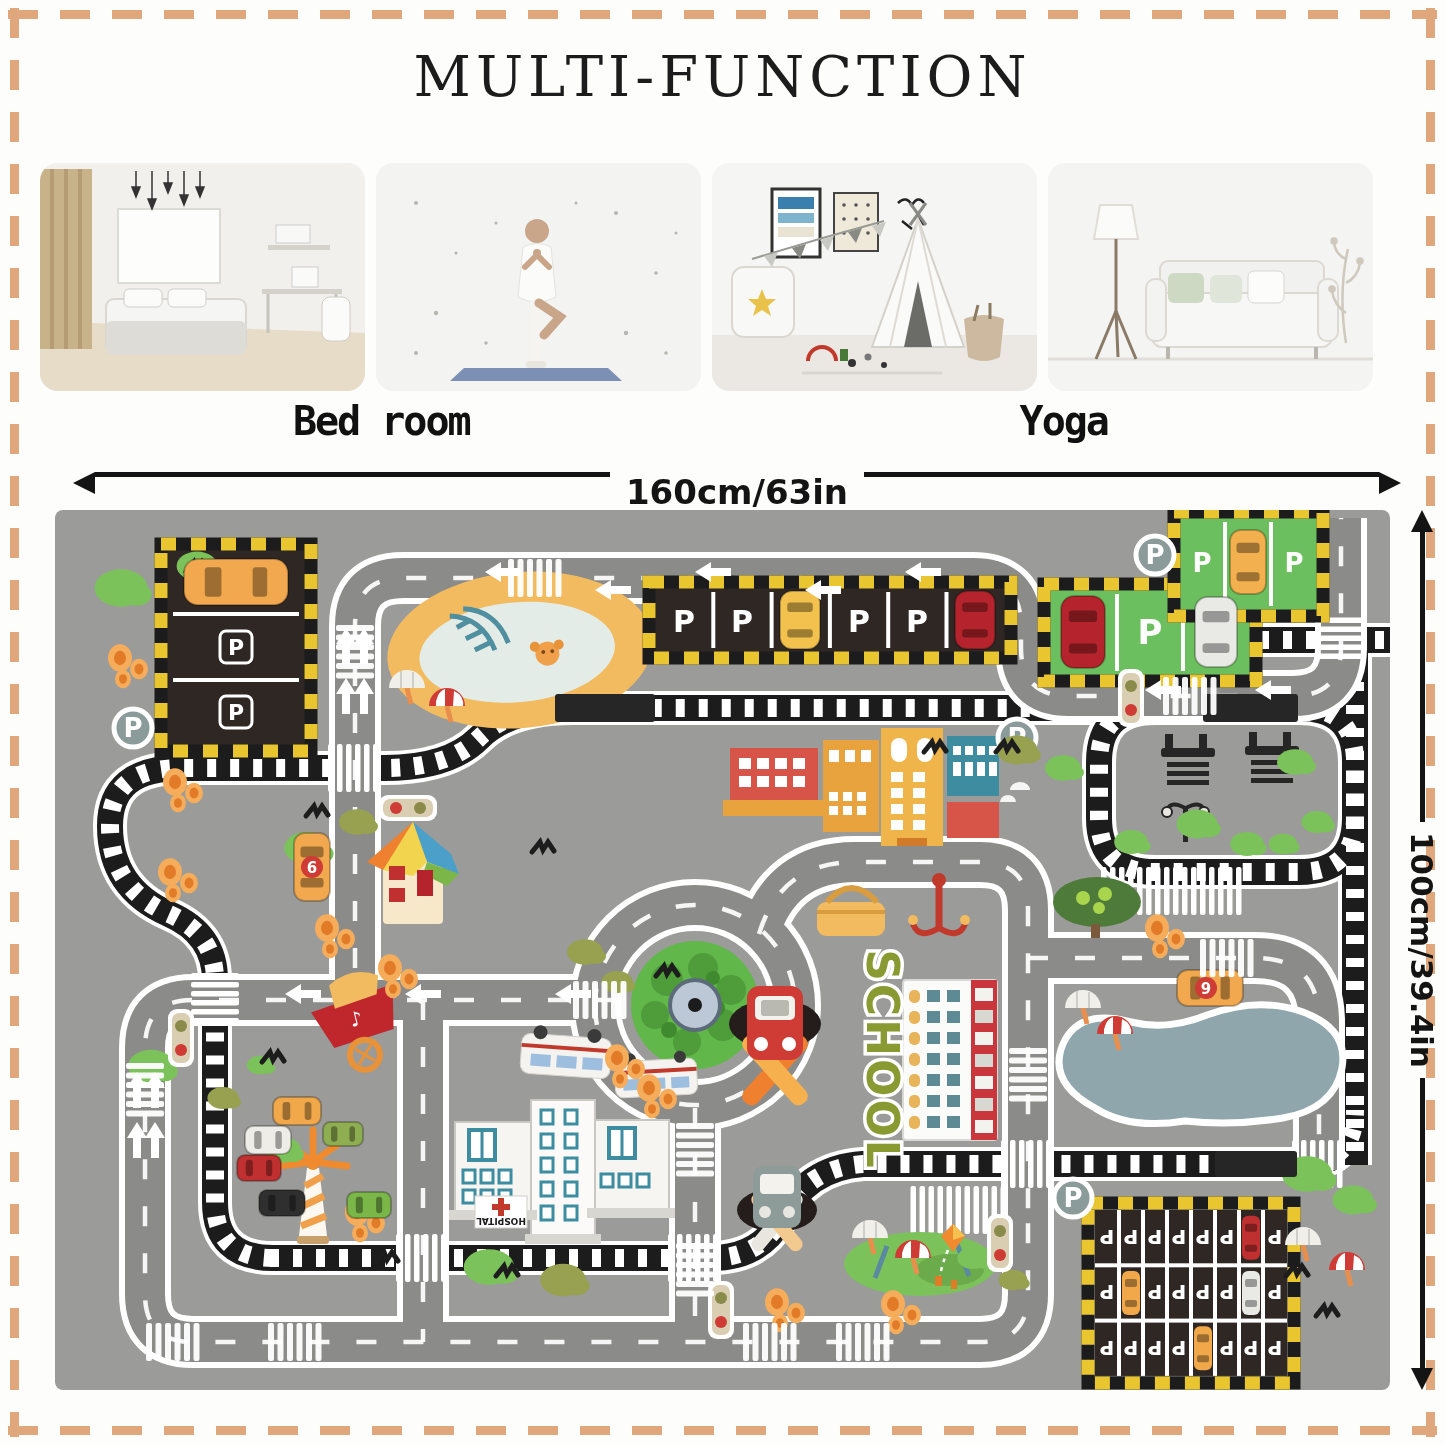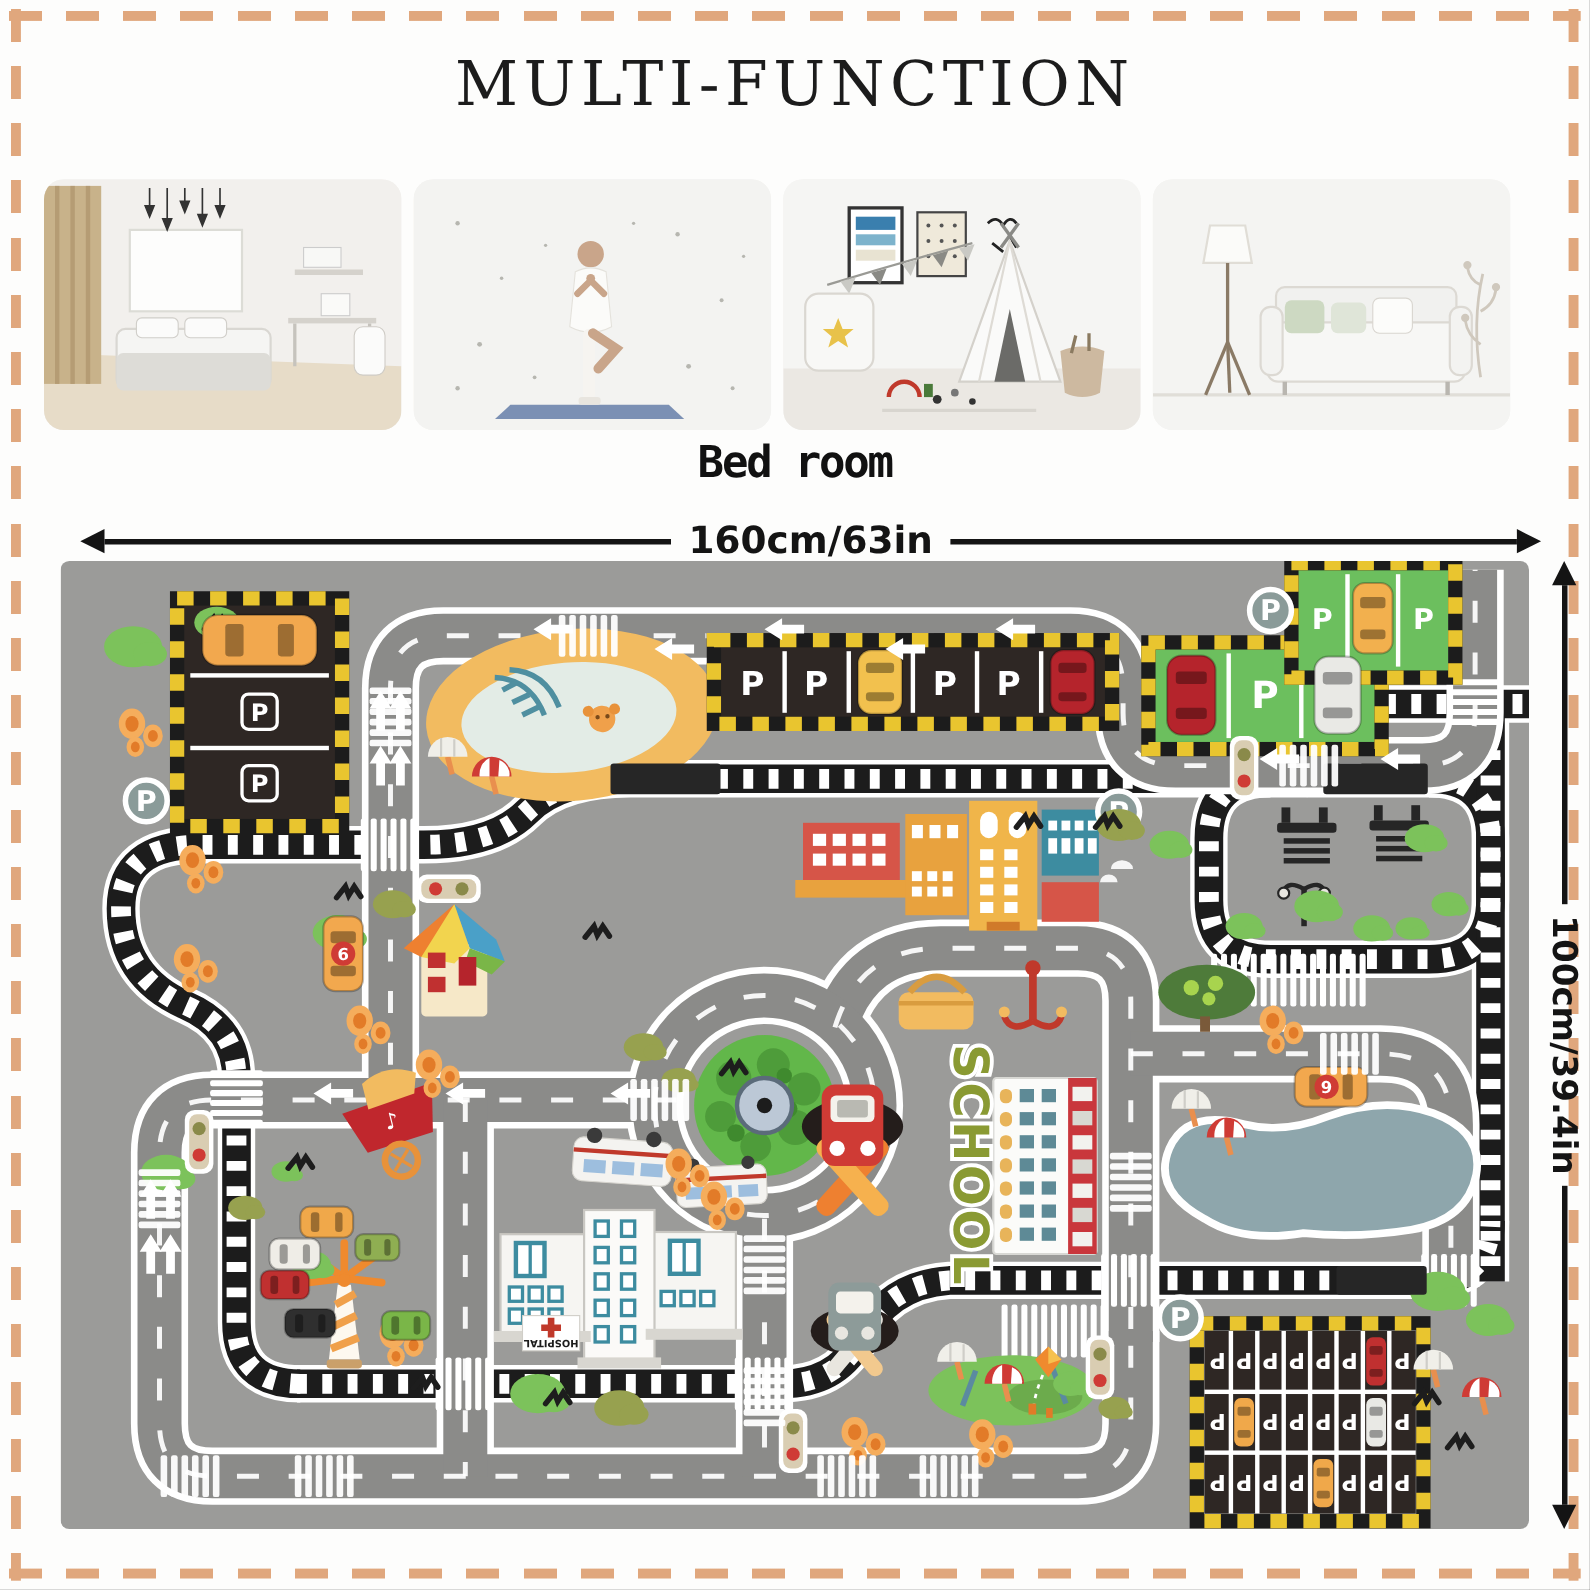--- a/index.html
+++ b/index.html
@@ -15,21 +15,21 @@
           background:repeating-linear-gradient(90deg,var(--dash) 0 30px,transparent 30px 52px)}
   .dash-v{position:absolute;top:8px;bottom:8px;width:9px;
           background:repeating-linear-gradient(180deg,var(--dash) 0 30px,transparent 30px 52px)}
   .title{position:absolute;top:44px;width:100%;text-align:center;color:var(--ink);
          font-family:"DejaVu Serif","Liberation Serif",serif;font-size:56px;letter-spacing:5px}
   .photos{position:absolute;top:163px;left:40px;right:40px;display:flex;gap:11px}
   .photo{width:325px;height:228px;border-radius:18px;overflow:hidden;background:#f4f3f1;flex:0 0 auto}
   .labels{position:absolute;top:398px;left:40px;right:40px;display:flex}
   .labels div{flex:1;text-align:center;font-family:"DejaVu Sans Mono","Liberation Mono",monospace;
               font-weight:700;font-size:40px;color:#111;letter-spacing:-2px}
-  .hdim{position:absolute;top:472px;left:73px;right:44px;height:40px;display:flex;align-items:center}
+  .hdim{position:absolute;top:472px;left:73px;right:44px;height:40px;display:flex;align-items:flex-start}
   .hdim .line{flex:1;height:5px;background:#141414}
   .hdim .label{margin:0 16px;font-weight:700;font-size:34px;color:#141414}
   .arrow-l{width:0;height:0;border-top:11px solid transparent;border-bottom:11px solid transparent;border-right:22px solid #141414}
   .arrow-r{width:0;height:0;border-top:11px solid transparent;border-bottom:11px solid transparent;border-left:22px solid #141414}
   .arrow-u{width:0;height:0;border-left:11px solid transparent;border-right:11px solid transparent;border-bottom:22px solid #141414}
   .arrow-d{width:0;height:0;border-left:11px solid transparent;border-right:11px solid transparent;border-top:22px solid #141414}
   .vdim{position:absolute;right:2px;top:510px;height:880px;width:42px;display:flex;flex-direction:column;align-items:center}
   .vdim .line{flex:1;width:5px;background:#141414}
   .vdim .label{writing-mode:vertical-rl;font-weight:700;font-size:31px;color:#141414;padding:10px 0}
   .mat{position:absolute;left:55px;top:510px;width:1335px;height:880px;border-radius:8px;overflow:hidden}
@@ -207,20 +207,21 @@
           <circle cx="284" cy="126" r="2.5" fill="#cfc8bd"></circle>
             <circle cx="312" cy="98" r="2.5" fill="#cfc8bd"></circle>
             <circle cx="286" cy="78" r="2.5" fill="#cfc8bd"></circle>
         </g>
       </svg>
     </div>
   </div>
 
   <div class="labels">
     <div>Bed room</div>
+    <div>Yoga</div>
   </div>
 
   <div class="hdim">
     <div class="arrow-l"></div>
     <div class="line"></div>
     <div class="label">160cm/63in</div>
     <div class="line"></div>
     <div class="arrow-r"></div>
   </div>
 

